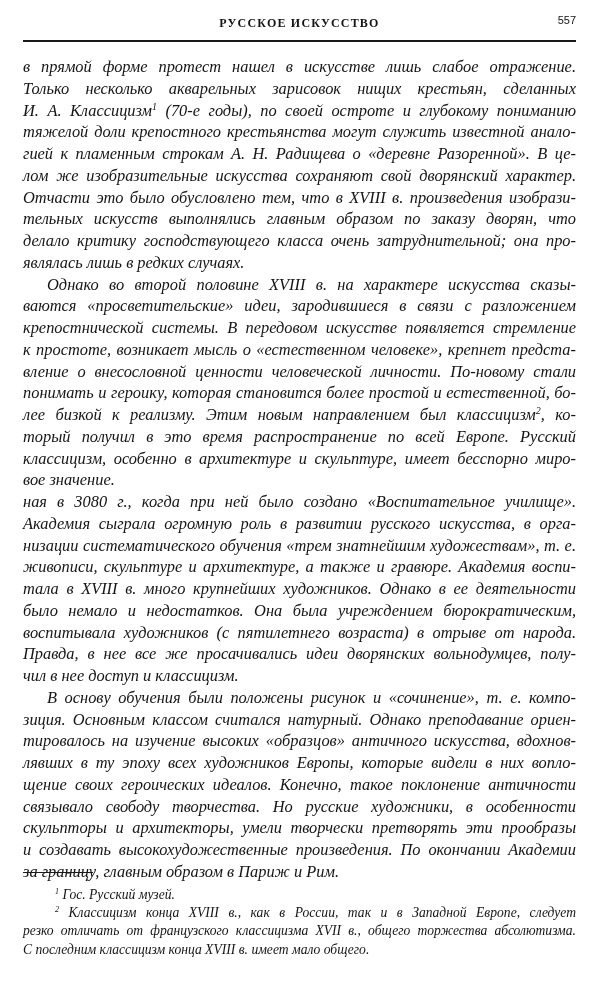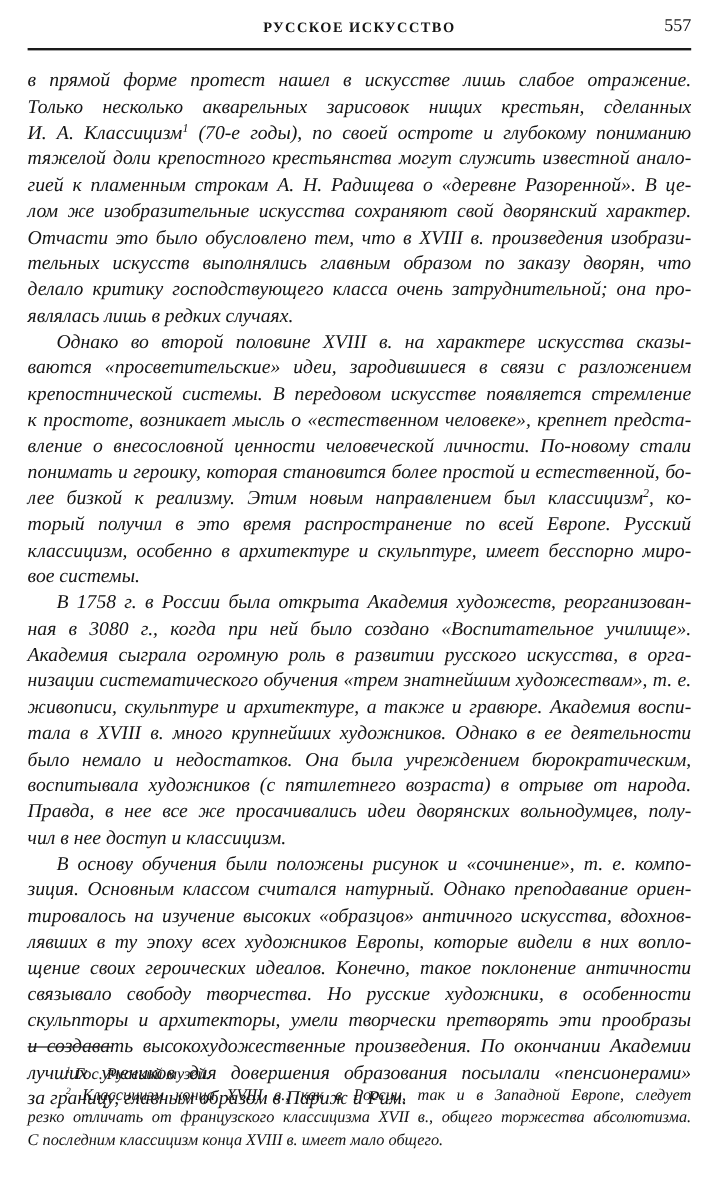--- a/index.html
+++ b/index.html
@@ -2,21 +2,21 @@
 <html><head>
 <meta charset="utf-8">
 <style>
   html, body { margin: 0; padding: 0; background: #ffffff; }
   body { width: 600px; height: 996px; position: relative; overflow: hidden;
          font-family: "DejaVu Serif", "Liberation Serif", serif; color: #141414; }
   .page { position: absolute; left: 23px; top: 0; width: 553px; }
   .running-head { position: absolute; top: 14px; left: 0; width: 553px; height: 20px; }
   .running-title { position: absolute; left: 0; width: 553px; text-align: center; top: 2px;
          font-family: "Liberation Serif", serif; font-weight: bold; font-size: 12px; letter-spacing: 1.2px; }
-  .page-number { position: absolute; right: 0; top: 0; font-family: Liberation Serif, serif; font-size: 15px; }
+  .page-number { position: absolute; right: 0; top: 0; font-family: Liberation Sans, sans-serif; font-size: 11px; }
   .head-rule { position: absolute; top: 40px; left: 0; width: 553px; height: 0; border-top: 2px solid #1a1a1a; }
   .body-text { position: absolute; top: 56px; left: 0; width: 553px;
          font-family: "Liberation Serif", serif; font-size: 16.4px; line-height: 21.75px; }
   .line { display: block; white-space: nowrap; text-align: justify; text-align-last: justify; height: 21.75px; font-style: italic; }
   .line.last { text-align-last: left; }
   .line.indent { padding-left: 24px; }
   sup { font-size: 10px; vertical-align: 6px; line-height: 0; }
   .foot-rule { position: absolute; top: 872px; left: 0; width: 70px; border-top: 1px solid #1a1a1a; }
   .footnotes { position: absolute; top: 886px; left: 0; width: 553px;
          font-family: "Liberation Serif", serif; font-size: 13.6px; line-height: 18.2px; }
@@ -50,44 +50,42 @@
       <div>
         <span class="line  indent">Однако во второй половине XVIII в. на характере искусства сказы-</span>
         <span class="line ">ваются «просветительские» идеи, зародившиеся в связи с разложением</span>
         <span class="line ">крепостнической системы. В передовом искусстве появляется стремление</span>
         <span class="line ">к простоте, возникает мысль о «естественном человеке», крепнет предста-</span>
         <span class="line ">вление о внесословной ценности человеческой личности. По-новому стали</span>
         <span class="line ">понимать и героику, которая становится более простой и естественной, бо-</span>
         <span class="line "><span>лее бизкой к реализму. Этим новым направлением был классицизм</span><sup>2</sup><span>, ко-</span></span>
         <span class="line ">торый получил в это время распространение по всей Европе. Русский</span>
         <span class="line ">классицизм, особенно в архитектуре и скульптуре, имеет бесспорно миро-</span>
-        <span class="line  last">вое системы.</span>
+        <span class="line  last">вое значение.</span>
       </div>
       <div>
-        <span class="line  indent">В 1758 г. в России была открыта Академия художеств, реорганизован-</span>
         <span class="line ">ная в 3080 г., когда при ней было создано «Воспитательное училище».</span>
         <span class="line ">Академия сыграла огромную роль в развитии русского искусства, в орга-</span>
         <span class="line ">низации систематического обучения «трем знатнейшим художествам», т. е.</span>
         <span class="line ">живописи, скульптуре и архитектуре, а также и гравюре. Академия воспи-</span>
         <span class="line ">тала в XVIII в. много крупнейших художников. Однако в ее деятельности</span>
         <span class="line ">было немало и недостатков. Она была учреждением бюрократическим,</span>
         <span class="line ">воспитывала художников (с пятилетнего возраста) в отрыве от народа.</span>
         <span class="line ">Правда, в нее все же просачивались идеи дворянских вольнодумцев, полу-</span>
         <span class="line  last">чил в нее доступ и классицизм.</span>
       </div>
       <div>
         <span class="line  indent">В основу обучения были положены рисунок и «сочинение», т. е. компо-</span>
         <span class="line ">зиция. Основным классом считался натурный. Однако преподавание ориен-</span>
         <span class="line ">тировалось на изучение высоких «образцов» античного искусства, вдохнов-</span>
         <span class="line ">лявших в ту эпоху всех художников Европы, которые видели в них вопло-</span>
         <span class="line ">щение своих героических идеалов. Конечно, такое поклонение античности</span>
         <span class="line ">связывало свободу творчества. Но русские художники, в особенности</span>
         <span class="line ">скульпторы и архитекторы, умели творчески претворять эти прообразы</span>
         <span class="line ">и создавать высокохудожественные произведения. По окончании Академии</span>
-        <span class="line ">лучших учеников для довершения образования посылали «пенсионерами»</span>
         <span class="line  last">за границу, главным образом в Париж и Рим.</span>
       </div>
     </div>
 
   <div class="foot-rule"></div>
   <div class="footnotes" id="footnotes">
       <div>
         <span class="line indent last"><sup>1</sup> <span>Гос. Русский музей.</span></span>
       </div>
       <div>

